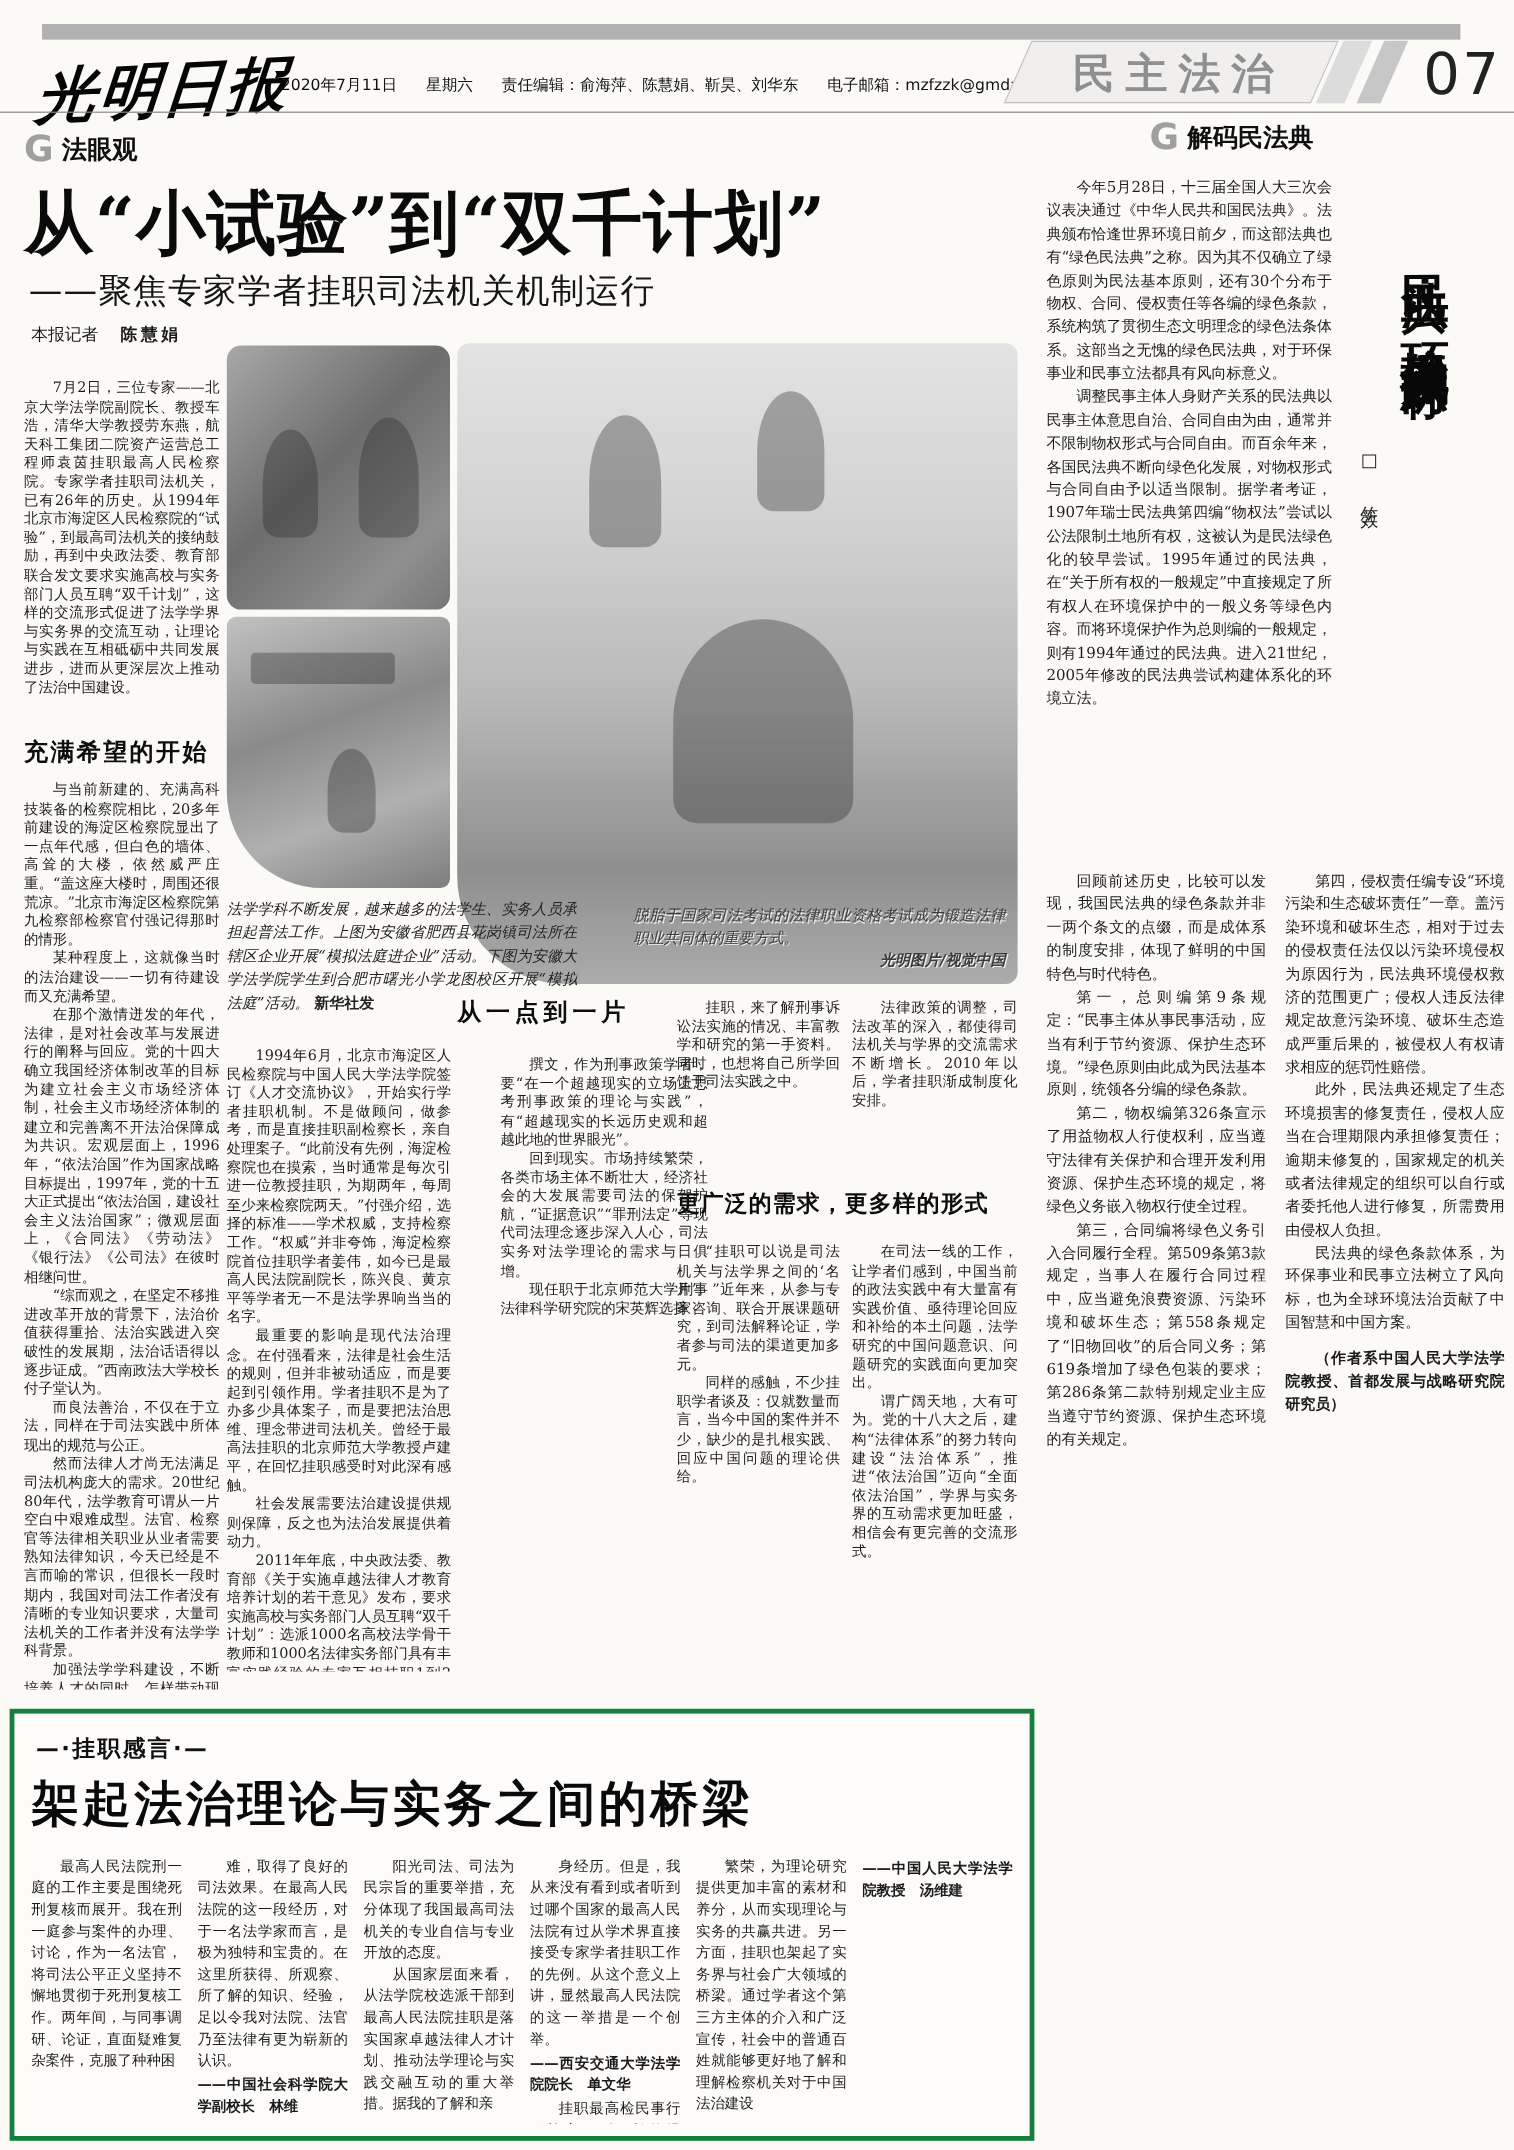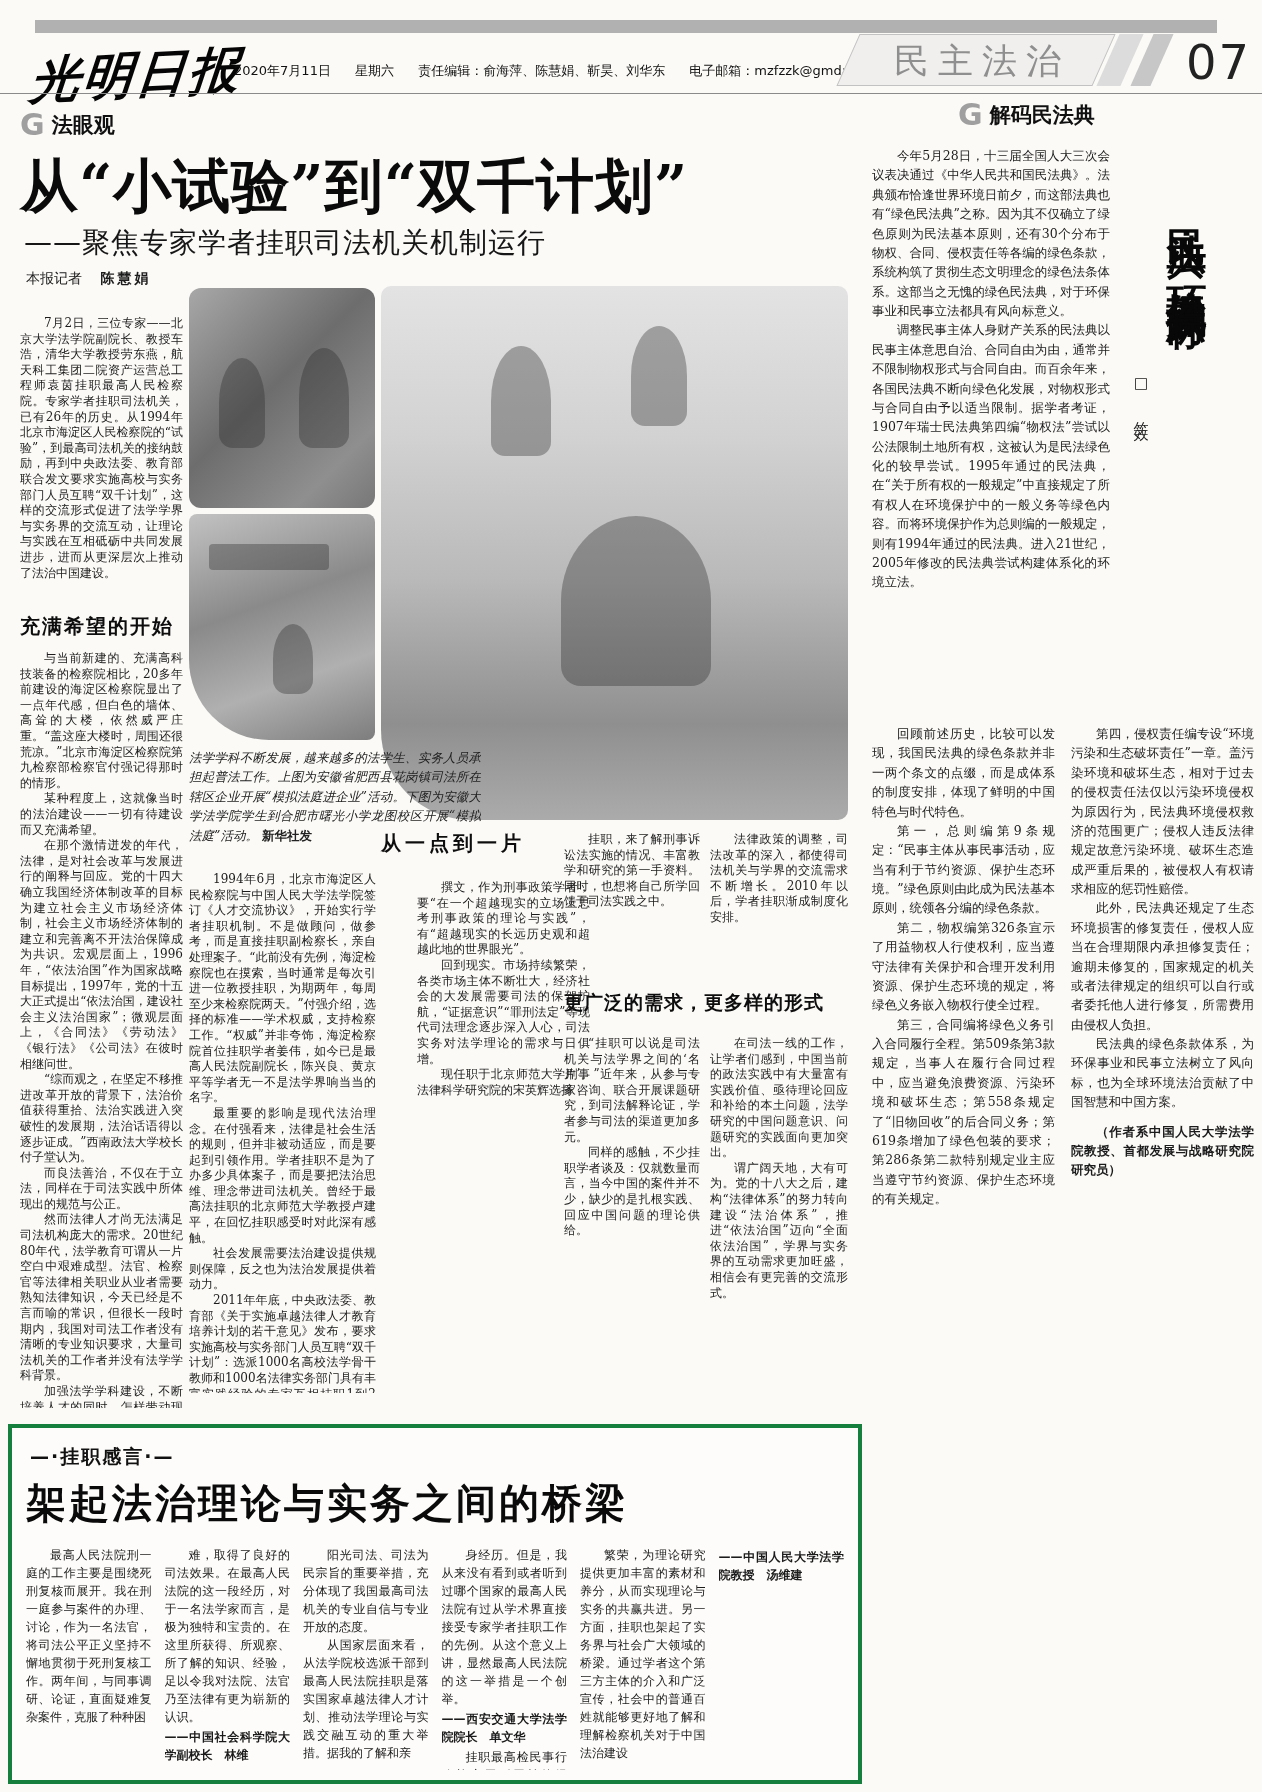--- a/index.html
+++ b/index.html
@@ -12,21 +12,21 @@
   .topbar { position:absolute; left:35px; top:20px; width:1182px; height:13px; background:#b1b1b1; }
   .mast-logo { position:absolute; left:30px; top:42px; font-size:50px; font-weight:bold; font-style:italic;
                letter-spacing:3px; transform:rotate(-3deg) skewX(-8deg); color:#050505; }
   .dateline { position:absolute; left:234px; top:62px; font-family:"DejaVu Sans", sans-serif;
               font-size:13px; color:#111; white-space:nowrap; }
   .dateline span { margin-right:20px; }
   .mast-rule { position:absolute; left:0; top:93px; width:1262px; height:1px; background:#8a8a8a; }
   .banner-shape { position:absolute; left:848px; top:34px; width:256px; height:52px; background:#f0efee;
                   border:1px solid #c2c2c2; transform:skewX(-24deg); }
   .banner-text { position:absolute; left:872px; top:38px; width:220px; text-align:center;
-                 font-family:"DejaVu Sans", sans-serif; font-weight:400; font-size:35px;
+                 font-family:"DejaVu Sans", sans-serif; font-weight:700; font-size:35px;
                  letter-spacing:9px; color:#8f8f8f; }
   .stripe { position:absolute; top:34px; height:52px; transform:skewX(-24deg); }
   .s1 { left:1108px; width:24px; background:#dcdcdc; }
   .s2 { left:1142px; width:20px; background:#c7c7c7; }
   .pagenum { position:absolute; left:1186px; top:34px; font-family:"DejaVu Sans", sans-serif;
              font-size:48px; color:#222; letter-spacing:2px; }
 
   
   .colhead { display:flex; align-items:center; }
   .g-logo { font-family:"DejaVu Sans", sans-serif; font-weight:900; font-size:30px; color:#9f9f9f;
@@ -157,20 +157,24 @@
         <div class="fig" style="left:110px;top:60px;width:50px;height:100px;"></div>
       </div>
       <div class="photo ph2">
         <div class="fig" style="left:84px;top:110px;width:40px;height:70px;"></div>
         <div class="fig" style="left:20px;top:30px;width:120px;height:26px;border-radius:4px;"></div>
       </div>
       <div class="photo phbig">
         <div class="fig" style="left:110px;top:60px;width:60px;height:110px;"></div>
         <div class="fig" style="left:250px;top:40px;width:56px;height:100px;"></div>
         <div class="fig" style="left:180px;top:230px;width:150px;height:170px;border-radius:50% 50% 20px 20px;"></div>
+        <div class="overlay-cap">
+          <span>脱胎于国家司法考试的法律职业资格考试成为锻造法律职业共同体的重要方式。</span>
+          <span class="credit">光明图片/视觉中国</span>
+        </div>
       </div>
 
       <div class="abs caption">
         <span>法学学科不断发展，越来越多的法学生、实务人员承担起普法工作。上图为安徽省肥西县花岗镇司法所在辖区企业开展“模拟法庭进企业”活动。下图为安徽大学法学院学生到合肥市曙光小学龙图校区开展“模拟法庭”活动。</span>
         <b>新华社发</b>
       </div>
 
       <h3 class="abs subhead sub2">从一点到一片</h3>
 
       <div class="abs colB bodytext">

